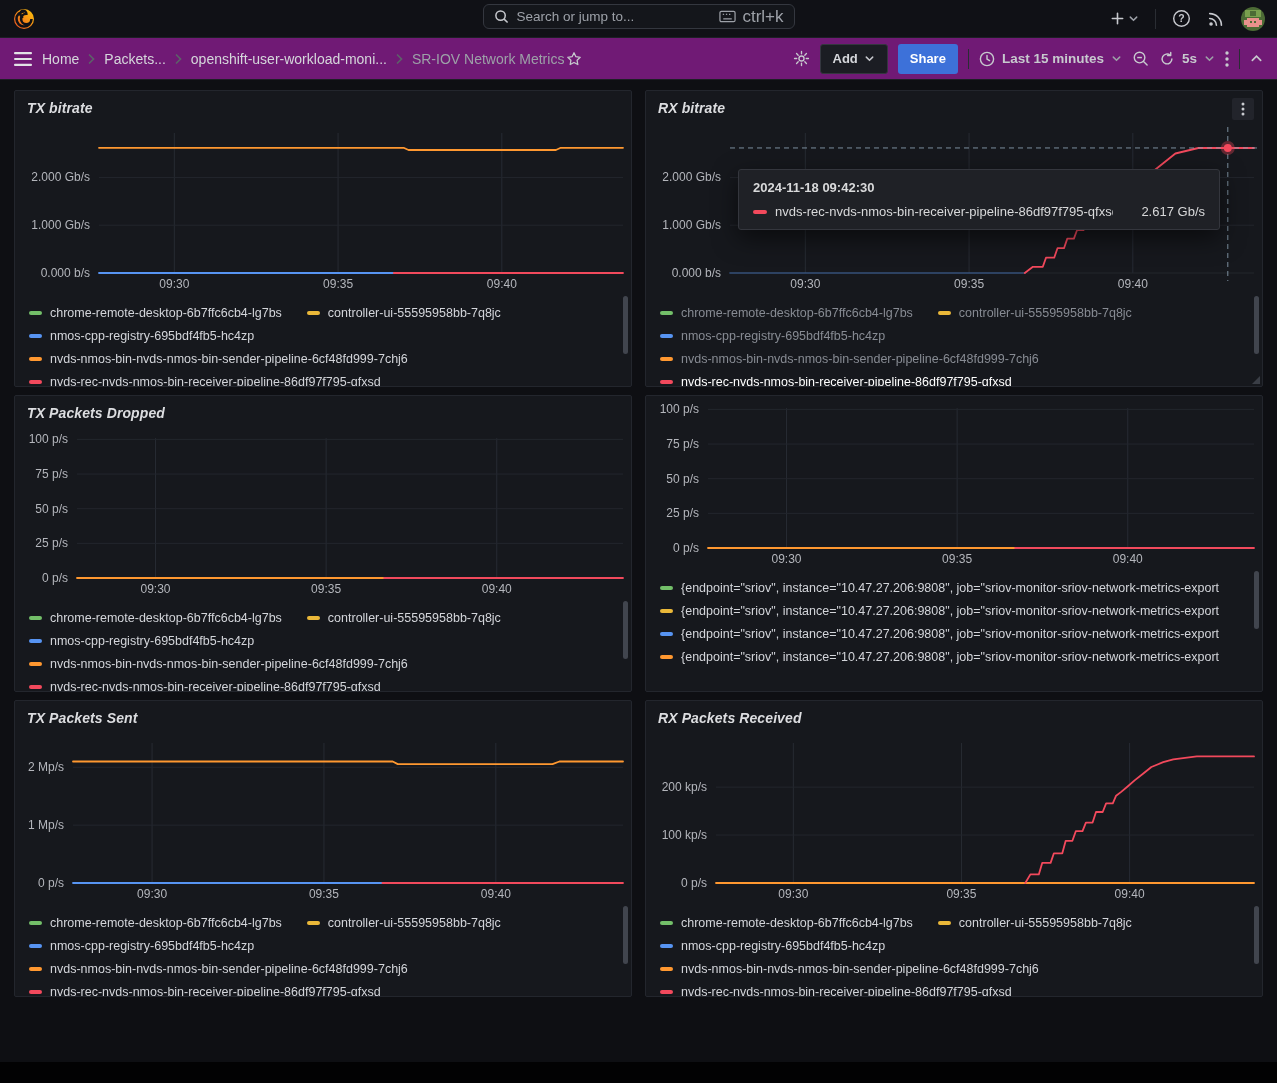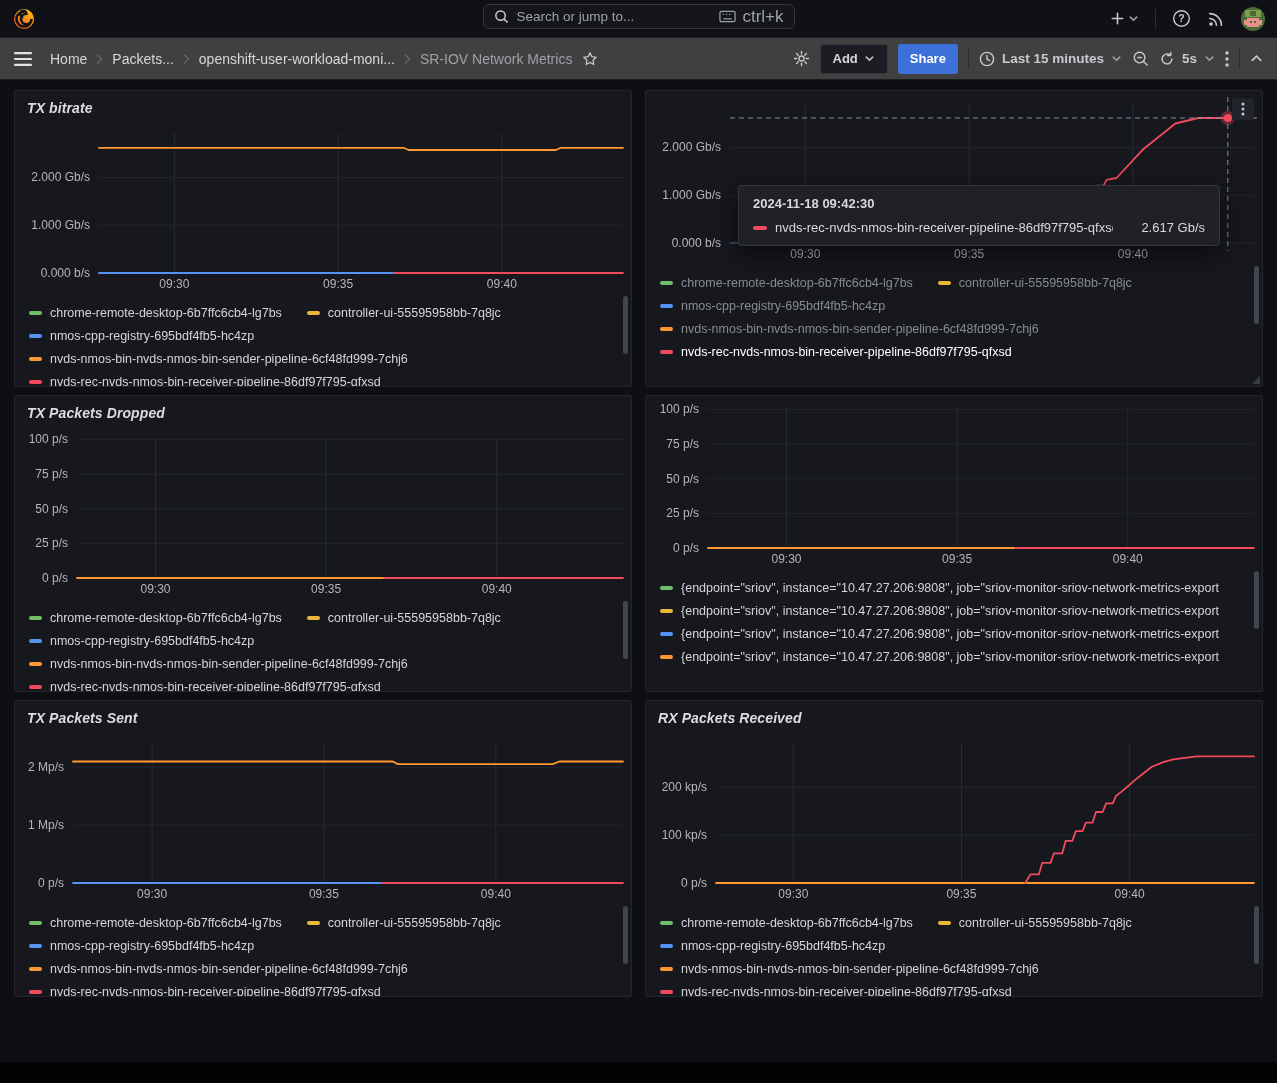--- a/index.html
+++ b/index.html
@@ -14,22 +14,22 @@
     width:312px; height:25px; background:#14161b; border:1px solid #34373f; border-radius:6px;
     display:flex; align-items:center; padding:0 10px; gap:8px; cursor:text; }
   .searchbox .ph { color:#9da1a8; font-size:13.5px; flex:1; }
   .searchbox .kbd { display:flex; align-items:center; gap:6px; color:#9da1a8; font-size:17px; }
   .nav-right { margin-left:auto; display:flex; align-items:center; gap:16px; }
   .icon-btn { display:flex; align-items:center; gap:3px; cursor:pointer; color:#c7c9ce; }
   .vsep { width:1px; height:20px; background:#2a2d33; }
   .avatar { width:24px; height:24px; border-radius:50%; overflow:hidden; cursor:pointer; }
 
   
-  .toolbar { height:42px; background:#404040; border-bottom:1px solid #1d1f25;
-    display:flex; align-items:center; padding:0 14px; gap:8px; }
+  .toolbar { height:42px; background:#701a75; border-bottom:1px solid #1d1f25;
+    display:flex; align-items:center; padding:0 14px; }
   .crumbs { display:flex; align-items:center; gap:8px; margin-left:10px; font-size:14px; }
   .crumb { color:#d5d7db; cursor:pointer; white-space:nowrap; }
   .crumb.current { color:#9da1a8; cursor:default; }
   .crumb-sep { color:#5d6169; display:flex; }
   .tb-right { margin-left:auto; display:flex; align-items:center; gap:10px; }
   .btn { display:flex; align-items:center; gap:6px; height:30px; padding:0 12px; border-radius:3px;
     font-size:13px; font-weight:700; cursor:pointer; border:none; }
   .btn-secondary { background:#1b1d23; border:1px solid #34373f; color:#d5d7db; }
   .btn-primary { background:#3d71d9; color:#ffffff; }
   .tool-txt { display:flex; align-items:center; gap:7px; color:#c7c9ce; font-size:13.5px; font-weight:700; cursor:pointer; }
@@ -50,21 +50,21 @@
   .li { display:flex; align-items:center; height:23px; max-width:100%; cursor:pointer; font-size:12.5px; color:#d3d5da; }
   .li.wide { flex:0 0 100%; }
   .li.dim { color:#878b93; }
   .li.hi { color:#ffffff; }
   .sw { width:13px; height:4px; border-radius:2px; margin-right:8px; flex-shrink:0; }
   .lt { white-space:nowrap; overflow:hidden; }
   .resize-corner { position:absolute; right:2px; bottom:2px; width:0; height:0;
     border-left:8px solid transparent; border-bottom:8px solid #3a3e46; }
 
   
-  .g-tooltip { position:absolute; left:92px; top:94px; width:482px; z-index:6;
+  .g-tooltip { position:absolute; left:92px; top:78px; width:482px; z-index:6;
     background:#1f2126; border:1px solid #34363d; border-radius:3px;
     box-shadow:0 8px 24px rgba(0,0,0,.55); padding:10px 14px; }
   .tt-time { font-size:13px; font-weight:700; color:#d8d9da; margin-bottom:9px; }
   .tt-row { display:flex; align-items:center; font-size:13px; color:#d8d9da; }
   .tt-swatch { width:14px; height:4px; border-radius:2px; background:#F2495C; margin-right:8px; flex-shrink:0; }
   .tt-name { flex:1; white-space:nowrap; overflow:hidden; }
   .tt-val { font-weight:400; margin-left:28px; white-space:nowrap; }
 
   .bottom-bar { position:absolute; left:0; bottom:0; width:1277px; height:21px; background:#020203; }
   svg { display:block; }
@@ -279,20 +279,23 @@
           <span class="lt">nvds-nmos-bin-nvds-nmos-bin-sender-pipeline-6cf48fd999-7chj6</span>
         </div>
         <div class="li">
           <span class="sw" style="background: rgb(242, 73, 92);"></span>
           <span class="lt">nvds-rec-nvds-nmos-bin-receiver-pipeline-86df97f795-qfxsd</span>
         </div>
       </div>
   </section>
 
   <section class="panel">
+    <header class="panel-header">
+        <h2 class="panel-title">RX bitrate</h2>
+      </header>
     <div class="panel-menu">
       <svg width="4" height="14" viewBox="0 0 4 14">
         <circle cx="2" cy="2" r="1.5" fill="#c9cbd0"></circle>
           <circle cx="2" cy="7" r="1.5" fill="#c9cbd0"></circle>
           <circle cx="2" cy="12" r="1.5" fill="#c9cbd0"></circle>
       </svg>
     </div>
     <div class="chart">
         <svg width="616" height="172">
           <line x1="159.325" y1="12" x2="159.325" y2="152" stroke="#272b33"></line>

